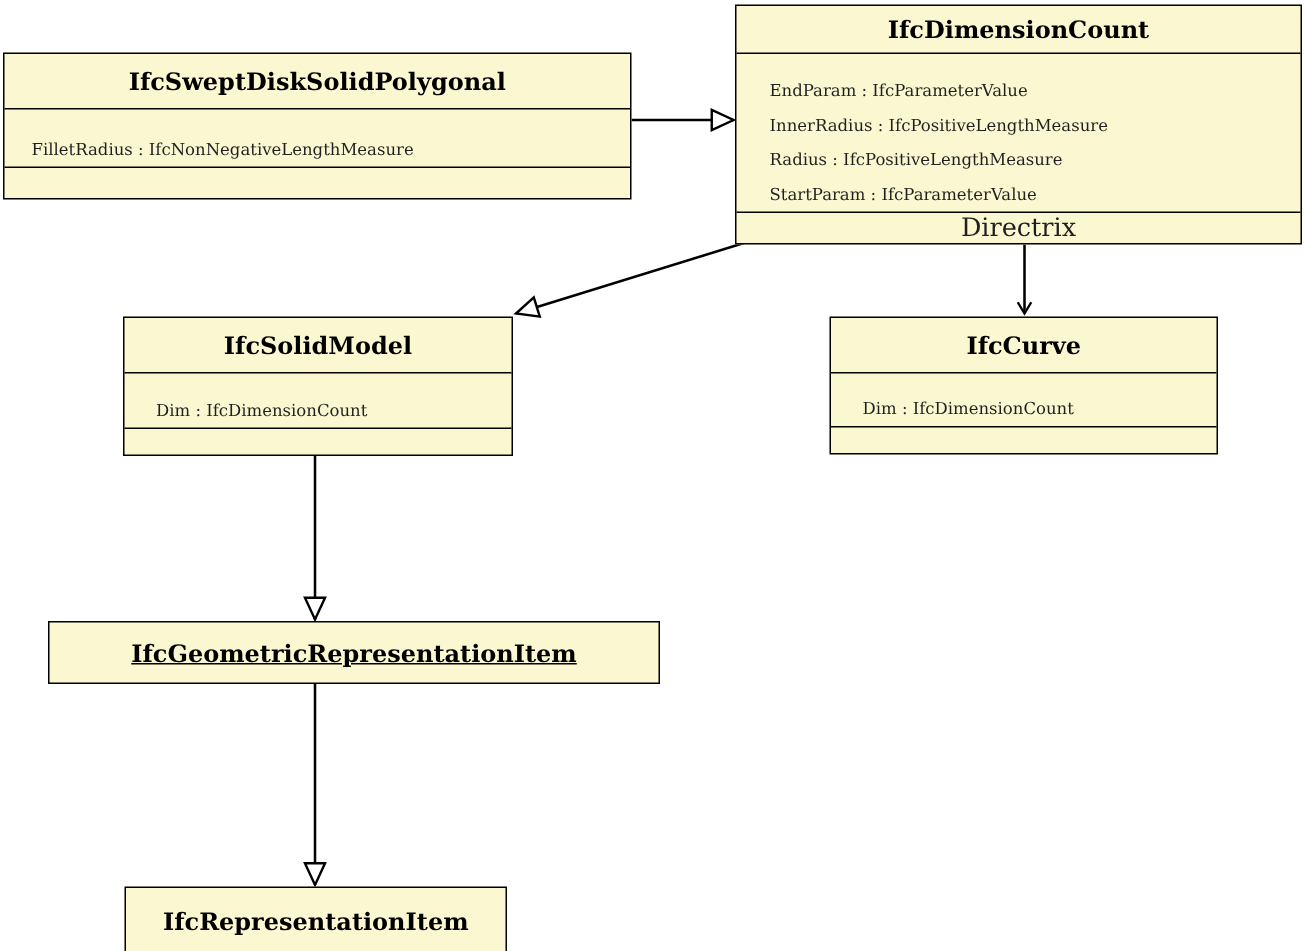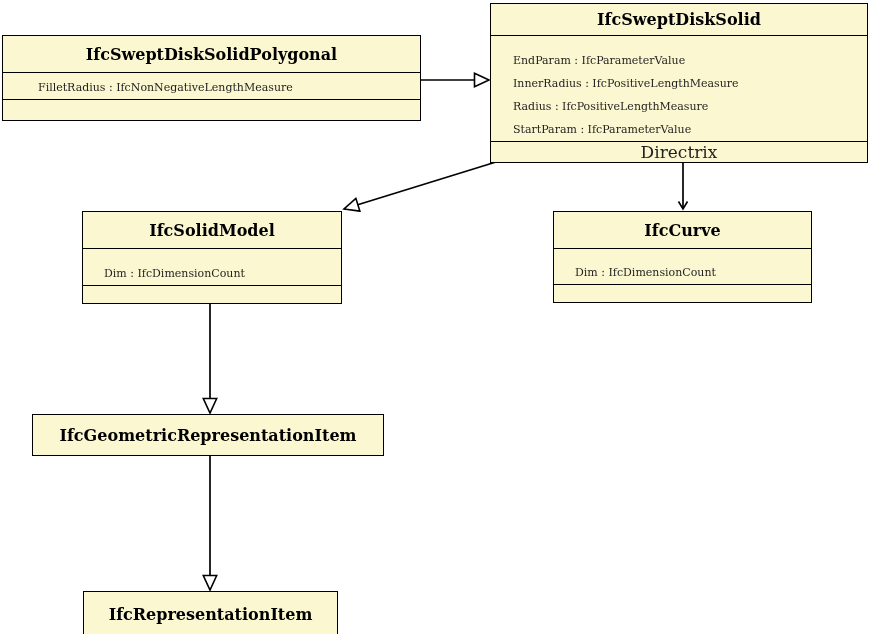--- a/index.html
+++ b/index.html
@@ -42,41 +42,41 @@
   .assoc-label {
     font-size: 17px;
     color: #1f1f1f;
     display: flex;
     align-items: center;
     justify-content: center;
     white-space: nowrap;
     overflow: visible;
   }
   
-  #box-polygonal { left: 2px;   top: 35px;  width: 419px; height: 86px; }
+  #box-polygonal { left: 2px;   top: 35px;  width: 419px; height: 98px; }
   #box-polygonal .title { flex: 0 0 36px; }
-  #box-polygonal .attrs { flex: 1 1 auto; padding-left: 35px; }
+  #box-polygonal .attrs { flex: 1 1 auto; padding-left: 18px; }
   #box-polygonal .empty { flex: 0 0 21px; }
 
   #box-sweptdisk { left: 490px; top: 3px;   width: 378px; height: 160px; }
   #box-sweptdisk .title { flex: 0 0 31px; }
   #box-sweptdisk .attrs { flex: 1 1 auto; padding-left: 22px; }
   #box-sweptdisk .assoc-label { flex: 0 0 20px; }
 
   #box-solidmodel { left: 82px;  top: 211px; width: 260px; height: 93px; }
   #box-solidmodel .title { flex: 0 0 36px; }
   #box-solidmodel .attrs { flex: 1 1 auto; padding-left: 21px; }
   #box-solidmodel .empty { flex: 0 0 18px; }
 
   #box-curve { left: 553px; top: 211px; width: 259px; height: 92px; }
   #box-curve .title { flex: 0 0 36px; }
   #box-curve .attrs { flex: 1 1 auto; padding-left: 21px; }
   #box-curve .empty { flex: 0 0 18px; }
 
-  #box-geomrepitem { left: 32px; top: 414px; width: 352px; height: 42px; }
+  #box-geomrepitem { left: 32px; top: 414px; width: 408px; height: 42px; text-decoration: underline; }
   #box-geomrepitem .title { flex: 1 1 auto; }
 
   #box-repitem { left: 83px; top: 591px; width: 255px; height: 47px; }
   #box-repitem .title { flex: 1 1 auto; }
 </style>
 </head>
 <body>
 
 <div class="canvas">
 
@@ -98,21 +98,21 @@
 
   <div class="class-box" id="box-polygonal">
     <div class="compartment title">IfcSweptDiskSolidPolygonal</div>
     <div class="compartment attrs">
       <div class="attr">FilletRadius : IfcNonNegativeLengthMeasure</div>
     </div>
     <div class="compartment empty"></div>
   </div>
 
   <div class="class-box" id="box-sweptdisk">
-    <div class="compartment title">IfcSweptDiskSolid</div>
+    <div class="compartment title">IfcDimensionCount</div>
     <div class="compartment attrs">
       <div class="attr">EndParam : IfcParameterValue</div>
       <div class="attr">InnerRadius : IfcPositiveLengthMeasure</div>
       <div class="attr">Radius : IfcPositiveLengthMeasure</div>
       <div class="attr">StartParam : IfcParameterValue</div>
     </div>
     <div class="compartment assoc-label">Directrix</div>
   </div>
 
   <div class="class-box" id="box-solidmodel">

